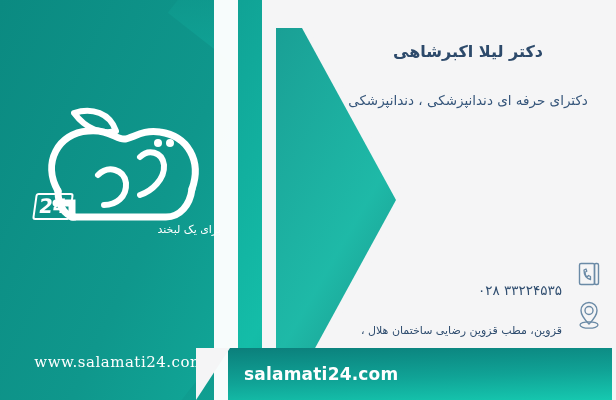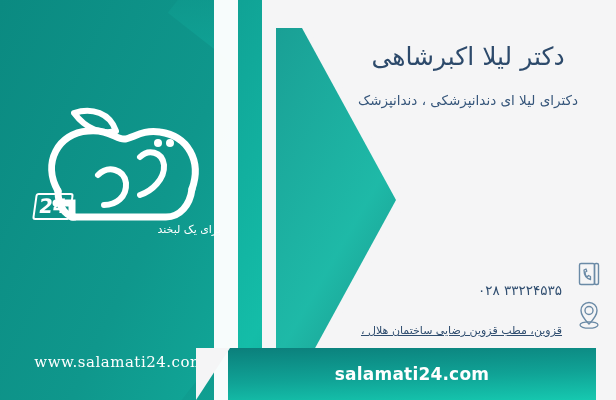--- a/index.html
+++ b/index.html
@@ -83,21 +83,21 @@
   }
 
   
   .content{
     position:absolute;left:320px;top:0;width:296px;height:400px;
     direction:rtl;text-align:left;
   }
   .doc-name{
     position:absolute;right:14px;top:42px;width:268px;
     text-align:center;color:#2d4a6b;
-    font-size:25px;font-weight:normal;direction:rtl;
+    font-size:16px;font-weight:bold;direction:rtl;
     white-space:nowrap;
   }
   .doc-spec{
     position:absolute;right:14px;top:92px;width:268px;
     text-align:center;color:#35557a;
     font-size:13.5px;direction:rtl;white-space:nowrap;
   }
   .doc-sub{
     position:absolute;right:14px;top:126px;width:268px;
     text-align:center;color:#3d5c80;
@@ -113,27 +113,27 @@
   .c-icon{
     flex:0 0 auto;width:30px;height:32px;
     display:flex;align-items:center;justify-content:center;
     color:#6a8aa6;
   }
   .c-text{
     color:#2f4d6f;font-size:12.5px;direction:rtl;
     white-space:nowrap;letter-spacing:.3px;margin-top:32px;
   }
   .row-phone .c-text{font-size:13.5px;letter-spacing:1px;}
-  .row-addr .c-text{font-size:11px;text-decoration:underline;}
+  .row-addr .c-text{font-size:11px;}
 
   
   .bottom-bar{
     position:absolute;left:228px;bottom:0;width:368px;height:52px;
     background:linear-gradient(178deg,#0b7f7b 0%,#10a396 55%,#16c9b0 100%);
-    display:flex;align-items:center;justify-content:center;
+    display:flex;align-items:center;padding-left:16px;
   }
   .bottom-bar .bar-text{
     color:#ffffff;font-size:17px;font-weight:bold;letter-spacing:.2px;
   }
   .bar-notch{
     position:absolute;left:196px;bottom:0;width:52px;height:52px;
     background:#f5f5f6;
     clip-path:polygon(0 0, 34px 0, 0 52px);
   }
 </style>
@@ -163,21 +163,21 @@
       <circle cx="158" cy="38" r="4" fill="#ffffff"></circle>
       <path d="M86 70 C96 60, 112 64, 114 78 C115 92, 104 100, 92 100" fill="none" stroke="#ffffff" stroke-width="6" stroke-linecap="round"></path>
     </svg>
     <div class="logo-24">24</div>
     <div class="logo-tag">برای یک لبخند</div>
     <div class="logo-url">www.salamati24.com</div>
   </div>
 
   <div class="content">
     <div class="doc-name">دکتر لیلا  اکبرشاهی</div>
-    <div class="doc-spec">دکترای لیلا ای دندانپزشکی ، دندانپزشک</div>
+    <div class="doc-spec">دکترای حرفه ای دندانپزشکی ، دندانپزشکی</div>
   </div>
 
   <div class="contact-row row-phone">
     <span class="c-icon">
       <svg viewBox="0 0 24 26" width="24" height="26" aria-hidden="true">
         <rect x="2.5" y="2.5" width="15" height="21" rx="1.5" fill="none" stroke="#6a8aa6" stroke-width="1.4"></rect>
         <rect x="17.5" y="2.5" width="4" height="21" rx="1.5" fill="none" stroke="#6a8aa6" stroke-width="1.4"></rect>
         <path d="M7 9 C7 14, 9.5 17.5, 13.5 18.5 L13.5 15.5 L11.5 14.5 L10 16 C8.6 14.6, 8 13, 8 11.2 L9.8 10.2 L9 8 Z" fill="none" stroke="#6a8aa6" stroke-width="1.3" stroke-linejoin="round"></path>
       </svg>
     </span>

